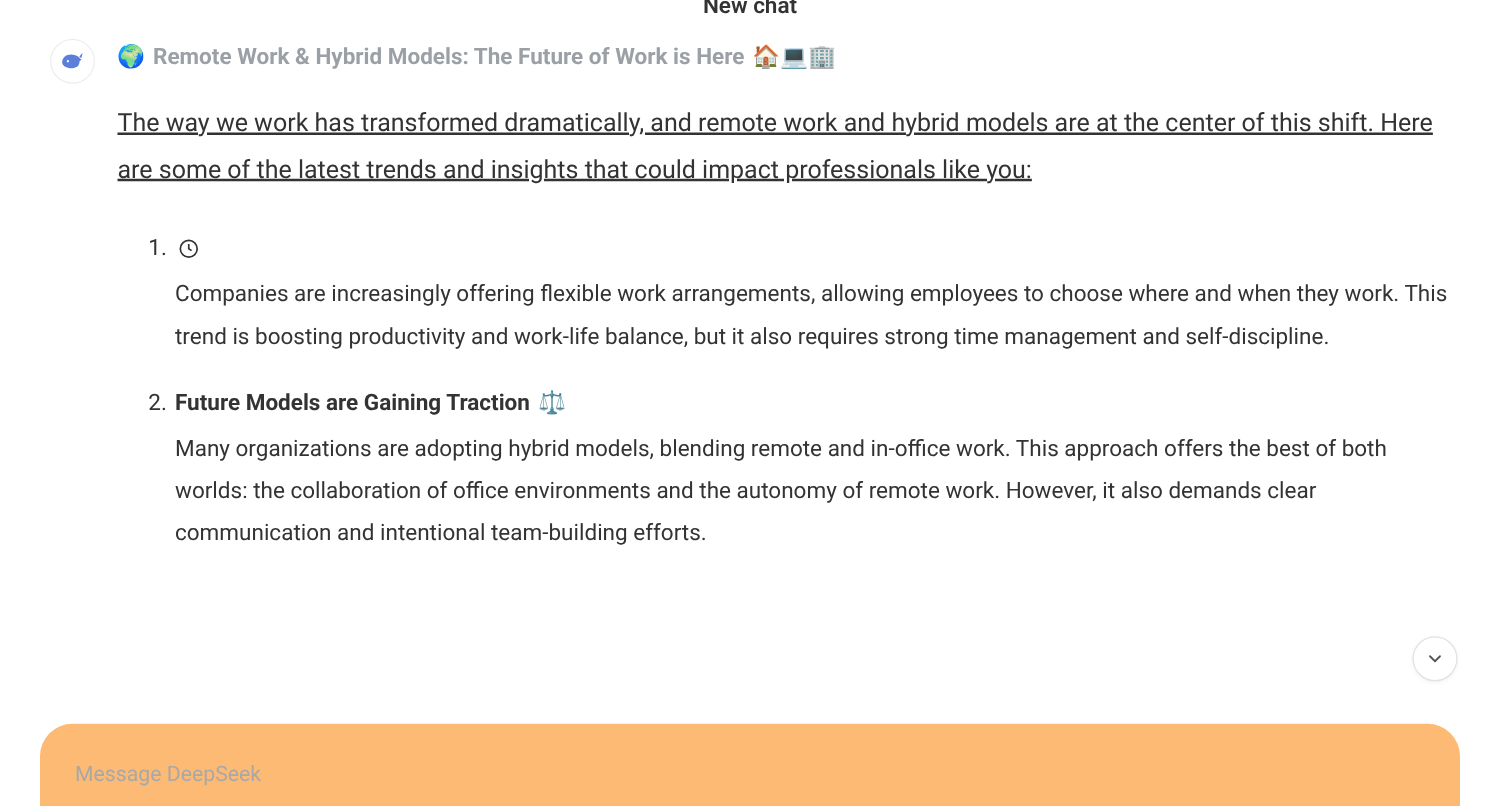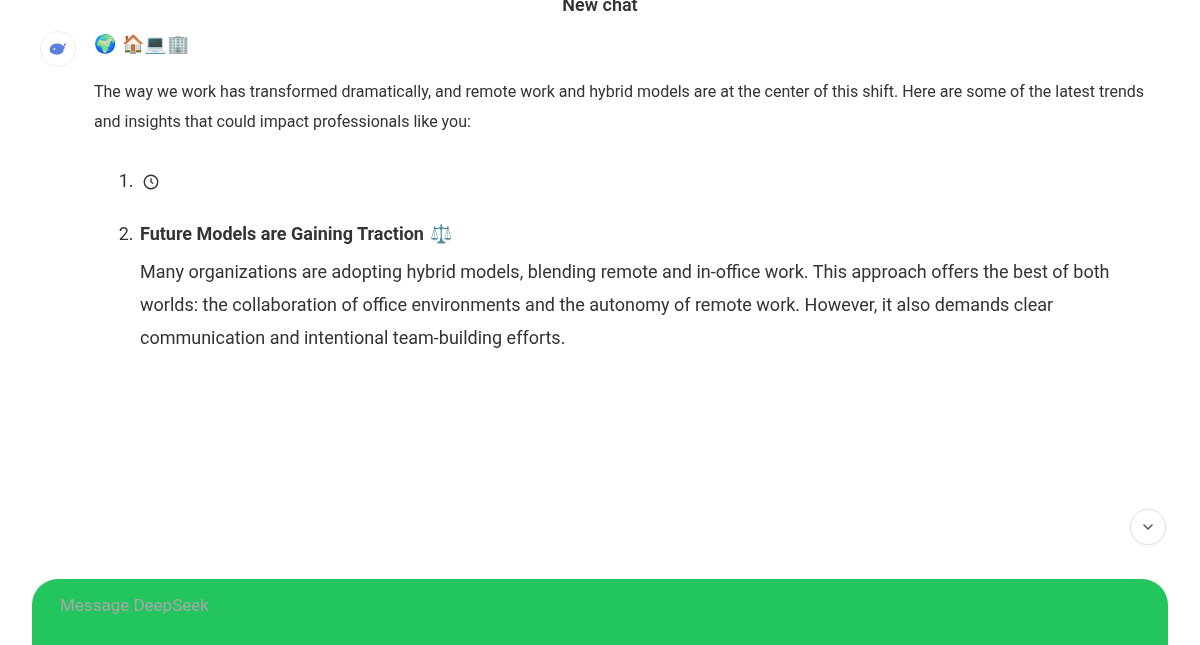--- a/index.html
+++ b/index.html
@@ -61,23 +61,24 @@
       align-items: center;
       gap: 6px;
       flex-wrap: wrap;
     }
     .heading-emoji {
       font-size: 18px;
       line-height: 1;
     }
     .intro {
       margin-top: 24px;
-      font-size: 16px;
+      font-size: 20px;
       line-height: 1.85;
       color: #333;
+      text-decoration: underline;
     }
     .ordered-list {
       margin-top: 28px;
       padding-left: 44px;
       font-size: 18px;
       line-height: 1.85;
       color: #333;
     }
     .ordered-list li {
       margin-bottom: 20px;
@@ -116,24 +117,24 @@
       width: 16px;
       height: 16px;
       stroke: #555;
     }
     .input-bar {
       position: absolute;
       left: 32px;
       right: 32px;
       bottom: 0;
       height: 66px;
-      background: #22c55e;
+      background: #fdba74;
       border-radius: 26px 26px 0 0;
       display: flex;
-      align-items: flex-start;
+      align-items: center;
       padding: 16px 28px 0 28px;
     }
     .input-field {
       border: none;
       background: transparent;
       outline: none;
       font-size: 17px;
       color: #333;
       width: 100%;
       font-family: inherit;
@@ -166,33 +167,35 @@
     <div class="avatar">
       <svg viewBox="0 0 24 24" fill="none">
         <path d="M3 13c0-4 3-7 8-7 4 0 7 2 9 5-1 0-2 1-2 2 0 3-3 5-7 5-4 0-8-2-8-5z" fill="#5B7FDB"></path>
         <path d="M18 8c1-2 3-3 3-3s-1 2-1 4c-1 0-2-1-2-1z" fill="#5B7FDB"></path>
         <circle cx="8" cy="12" r="1" fill="#fff"></circle>
       </svg>
     </div>
     <div class="message-body">
       <div class="message-heading">
         <span class="heading-emoji">🌍</span>
+        <span>Remote Work &amp; Hybrid Models: The Future of Work is Here</span>
         <span class="heading-emoji">🏠💻🏢</span>
       </div>
 
       <p class="intro">The way we work has transformed dramatically, and remote work and hybrid models are at the center of this shift. Here are some of the latest trends and insights that could impact professionals like you:</p>
 
       <ol class="ordered-list">
         <li>
           <span class="clock-icon">
             <svg width="18" height="18" viewBox="0 0 24 24" fill="none" stroke="#333" stroke-width="1.8">
               <circle cx="12" cy="12" r="9"></circle>
               <path d="M12 7v5l3 2"></path>
             </svg>
           </span>
+          <div class="list-body">Companies are increasingly offering flexible work arrangements, allowing employees to choose where and when they work. This trend is boosting productivity and work-life balance, but it also requires strong time management and self-discipline.</div>
         </li>
         <li>
           <span class="list-title">Future Models are Gaining Traction</span>
           <span class="list-title-emoji">⚖️</span>
           <div class="list-body">Many organizations are adopting hybrid models, blending remote and in-office work. This approach offers the best of both worlds: the collaboration of office environments and the autonomy of remote work. However, it also demands clear communication and intentional team-building efforts.</div>
         </li>
       </ol>
     </div>
   </div>
 </div>

